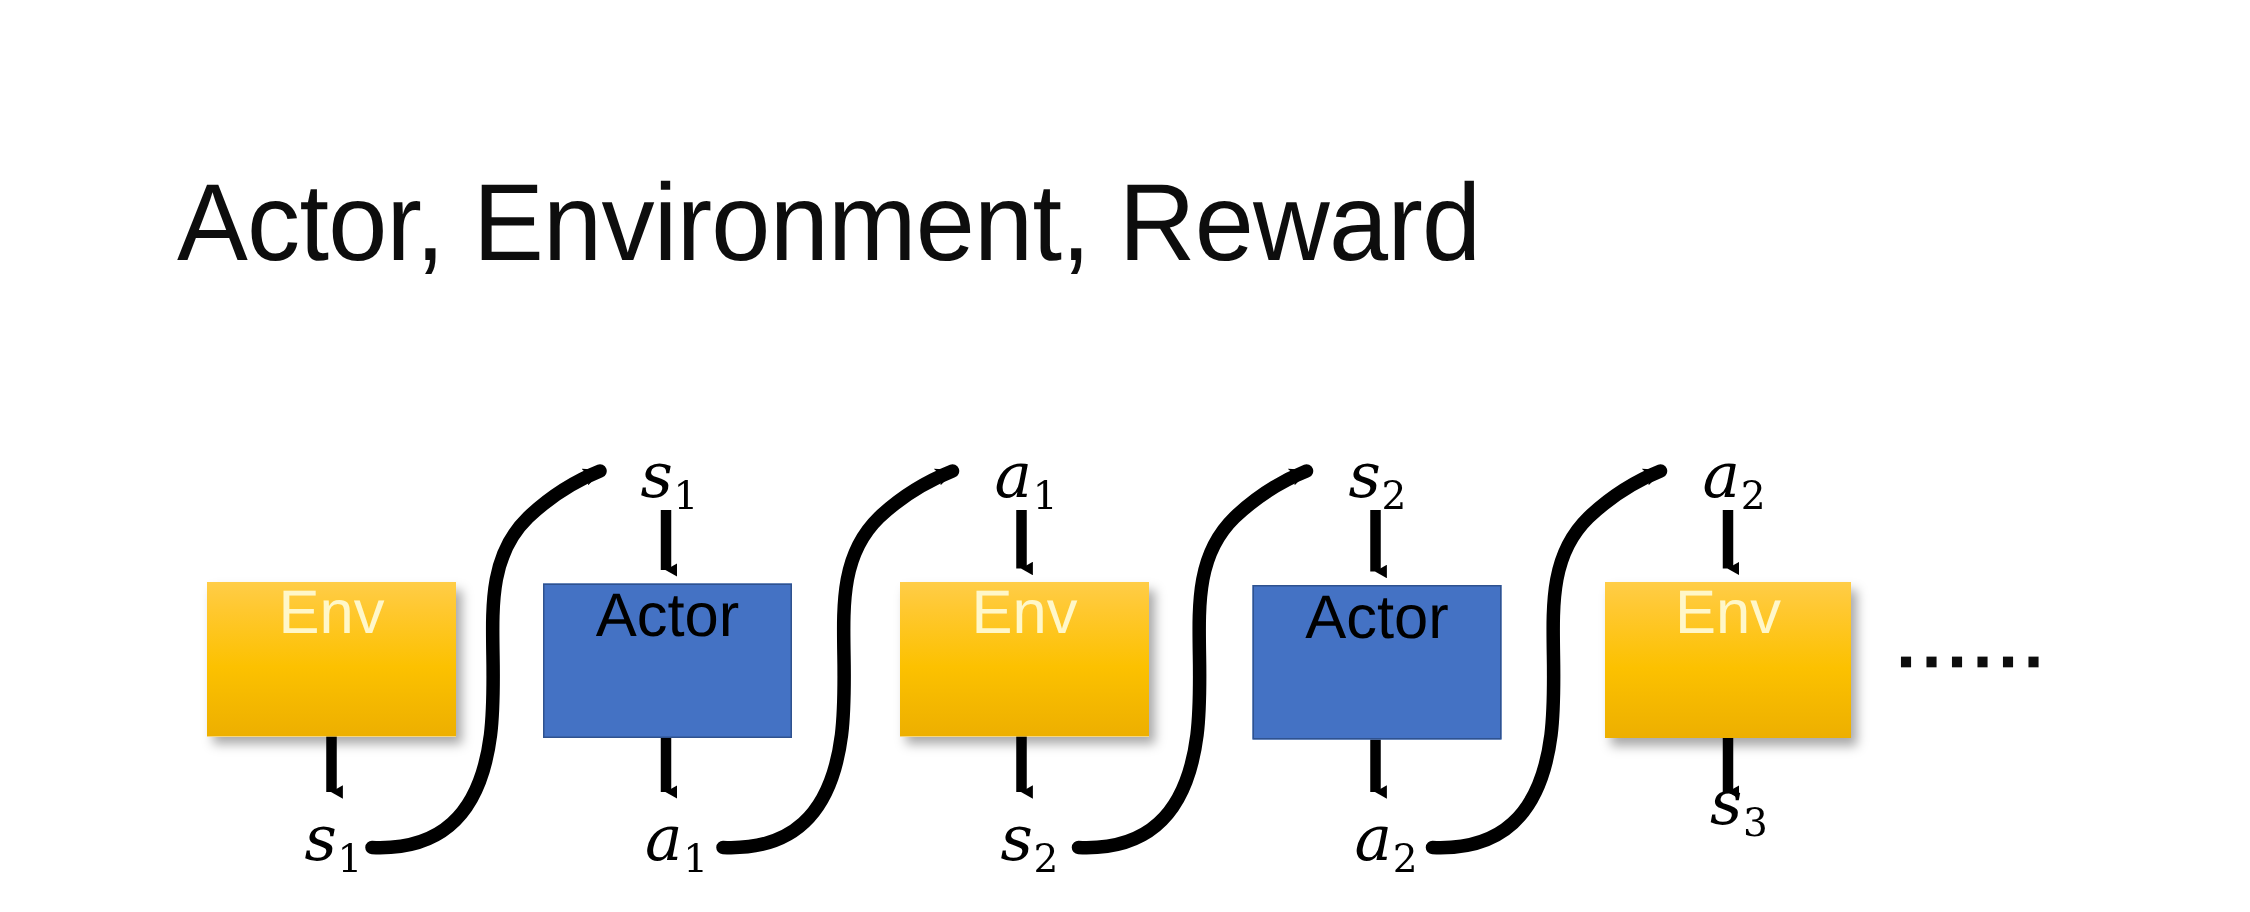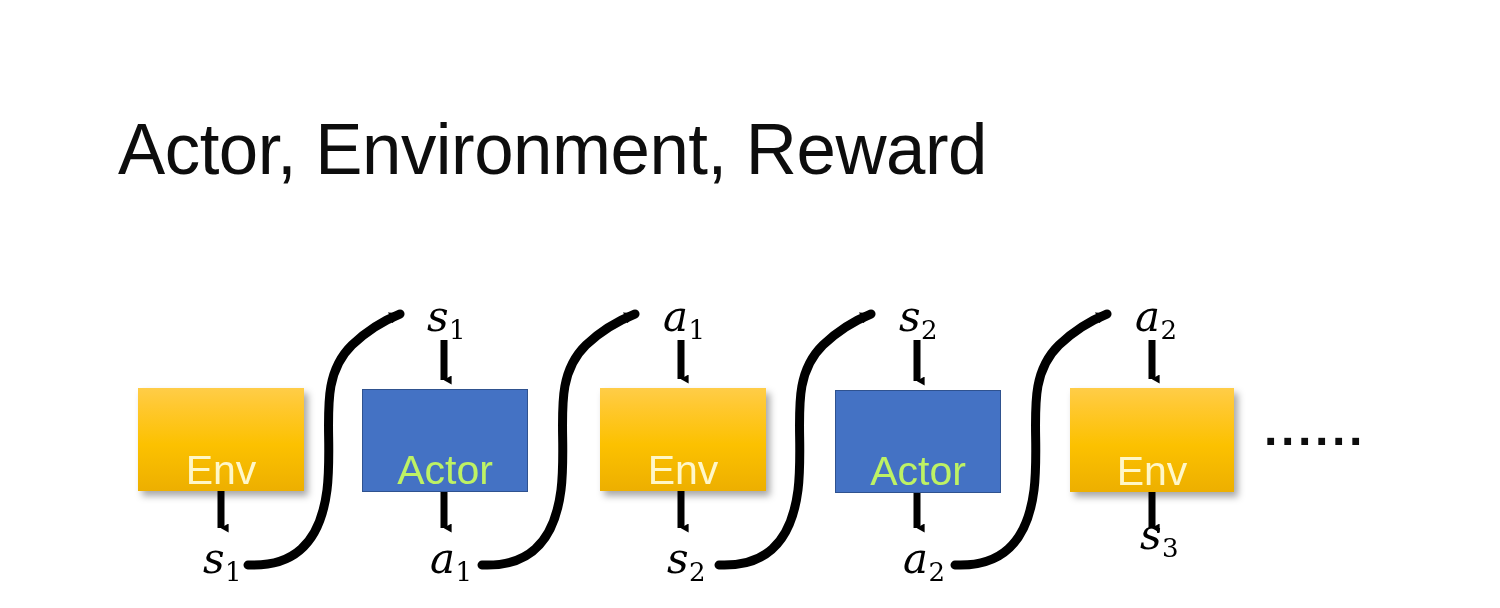--- a/index.html
+++ b/index.html
@@ -31,41 +31,41 @@
     color: #0d0d0d;
     white-space: nowrap;
     line-height: 1;
     transform: scaleX(0.97);
     transform-origin: left top;
   }
   
   .node-box {
     position: absolute;
     display: flex;
-    align-items: flex-end;
+    align-items: flex-start;
     justify-content: center;
     box-sizing: border-box;
   }
   .node-box .node-label {
     font-family: "Liberation Sans", sans-serif;
     font-weight: 300;
     font-size: 41px;
     line-height: 1;
     white-space: nowrap;
   }
   .node-env {
     background: linear-gradient(180deg, #FFCD48 0%, #FFC82F 18%, #FCC100 55%, #EDAF00 100%);
     box-shadow: 4px 5px 7px rgba(0,0,0,0.34);
   }
   .node-env .node-label { color: #FFF7C9; }
   .node-actor {
     background: #4472C4;
     border: 1px solid #2F528F;
   }
-  .node-actor .node-label { color: #bef264; margin-top: 20px; }
+  .node-actor .node-label { color: #000000; }
 
   
   .math-label {
     position: absolute;
     font-family: "DejaVu Serif", serif;
     font-style: italic;
     font-size: 42px;
     color: #000000;
     line-height: 1;
     white-space: nowrap;

